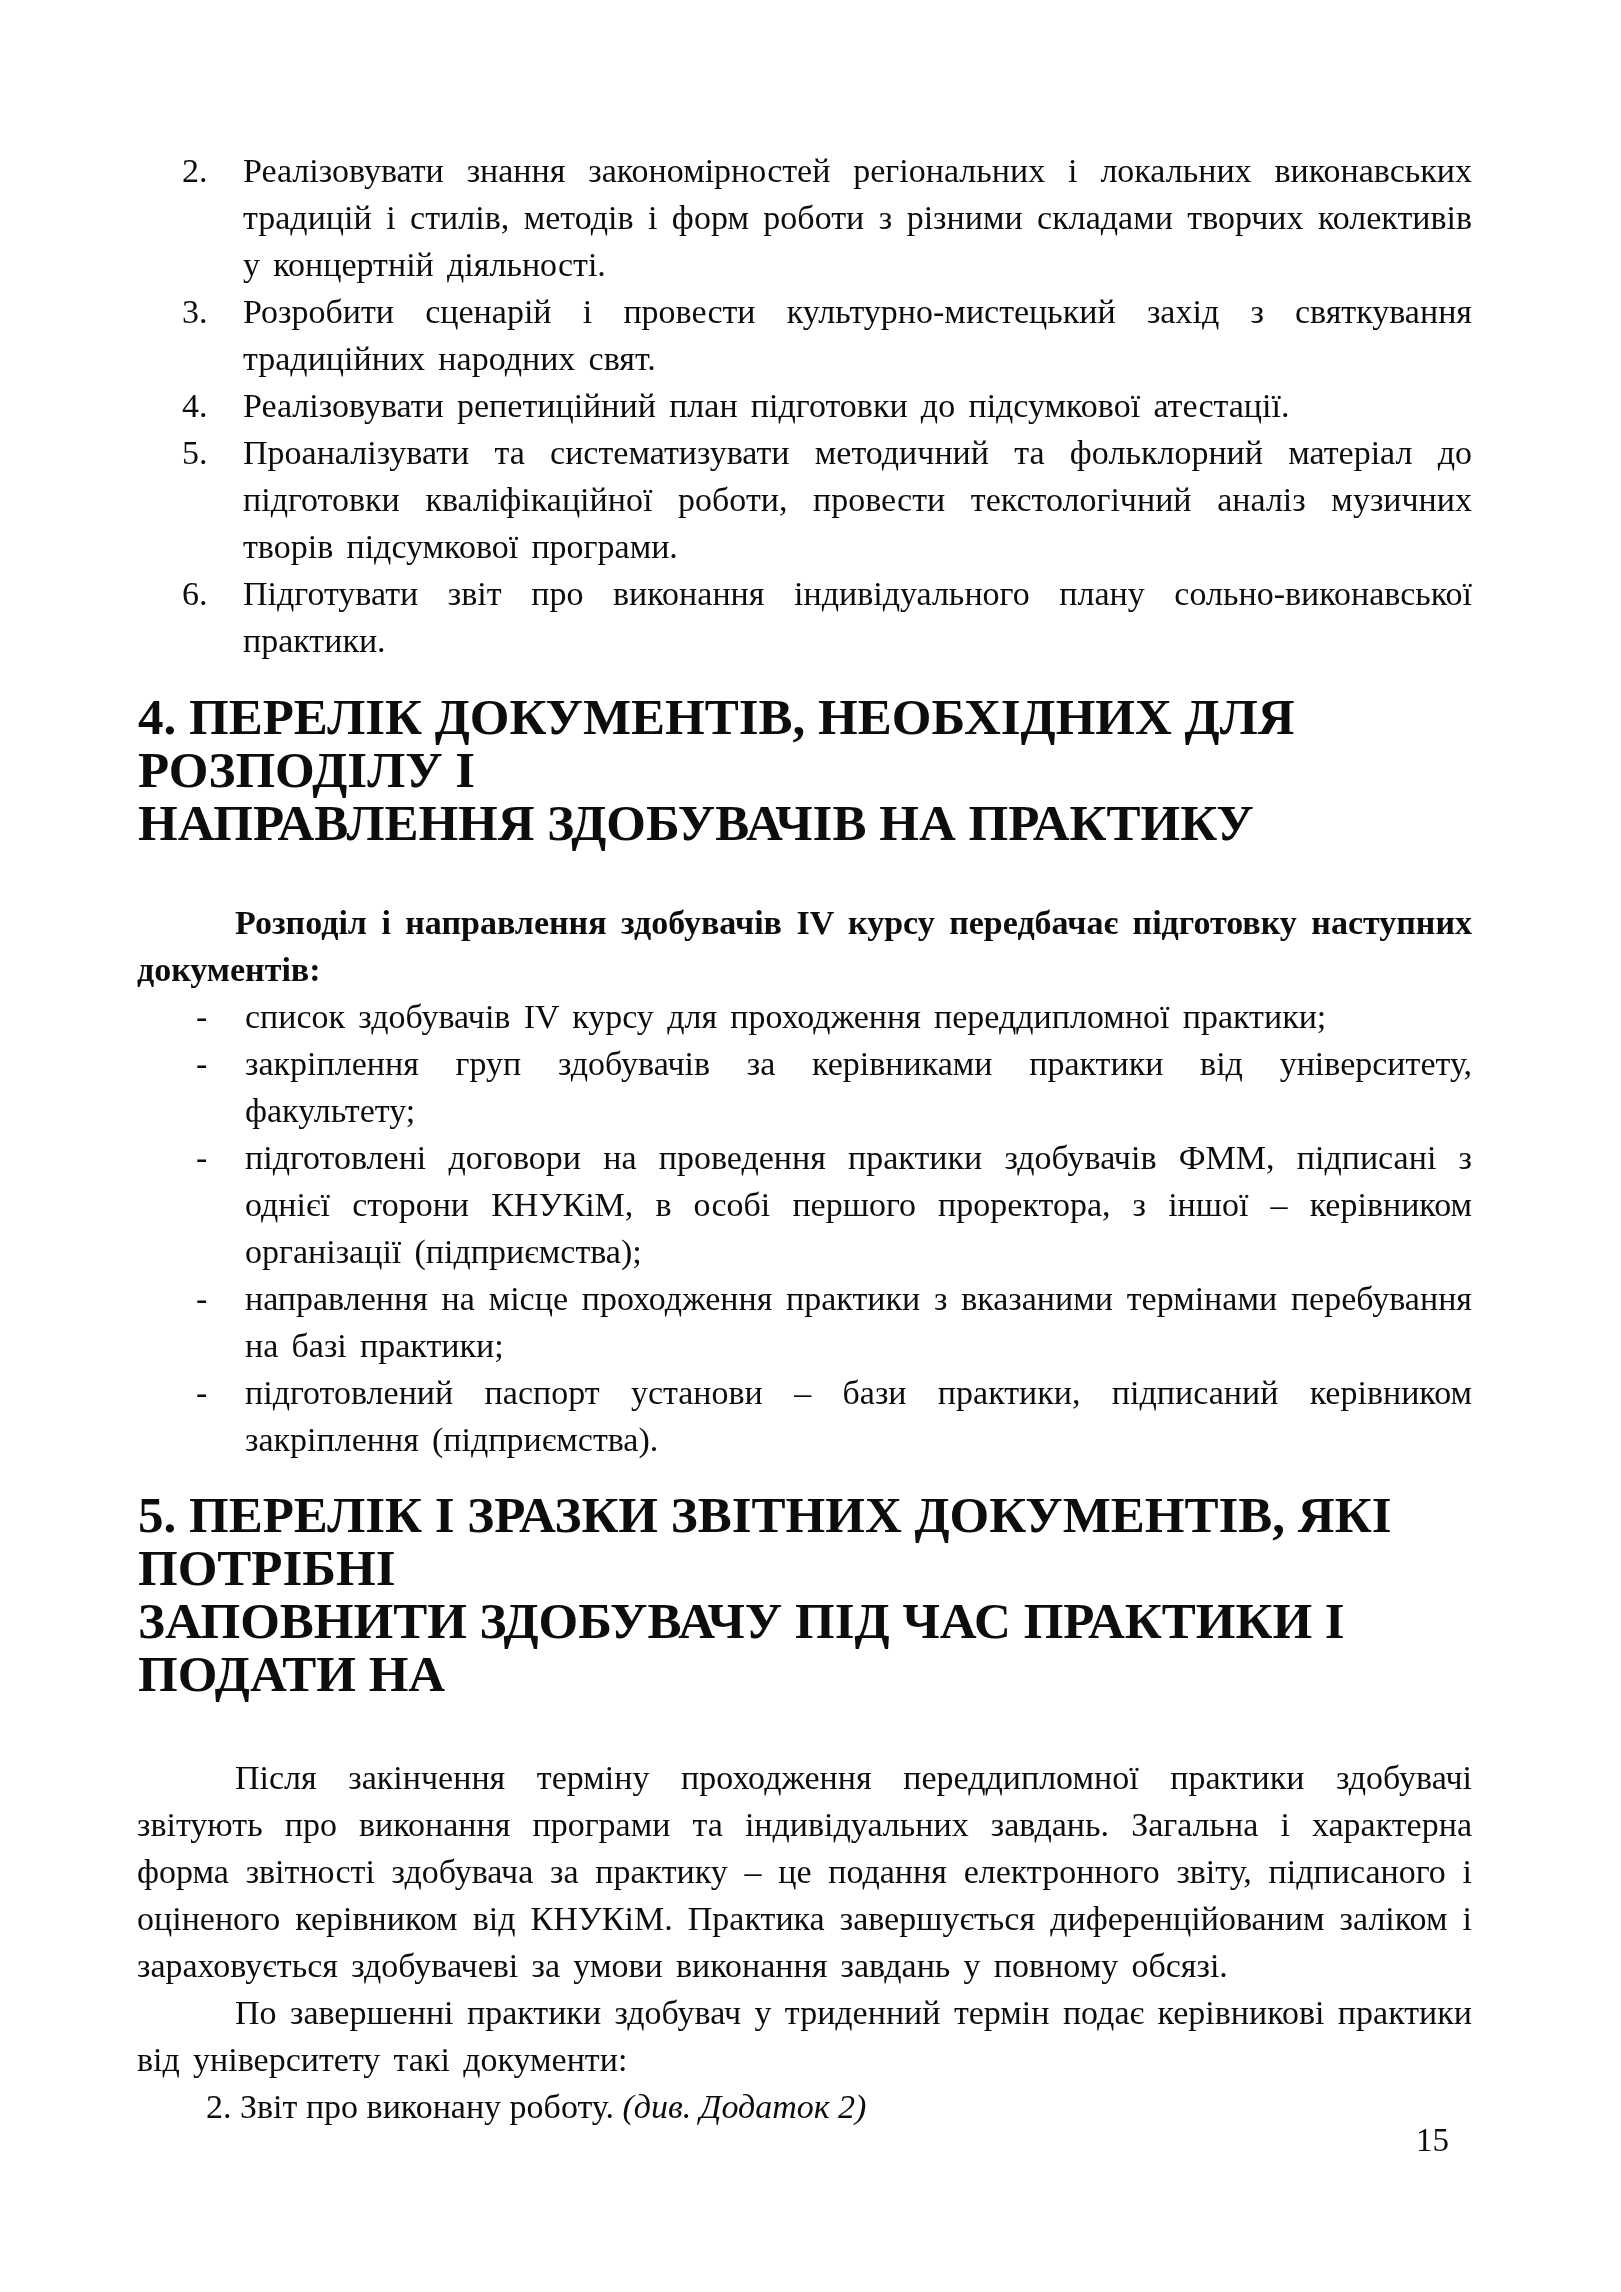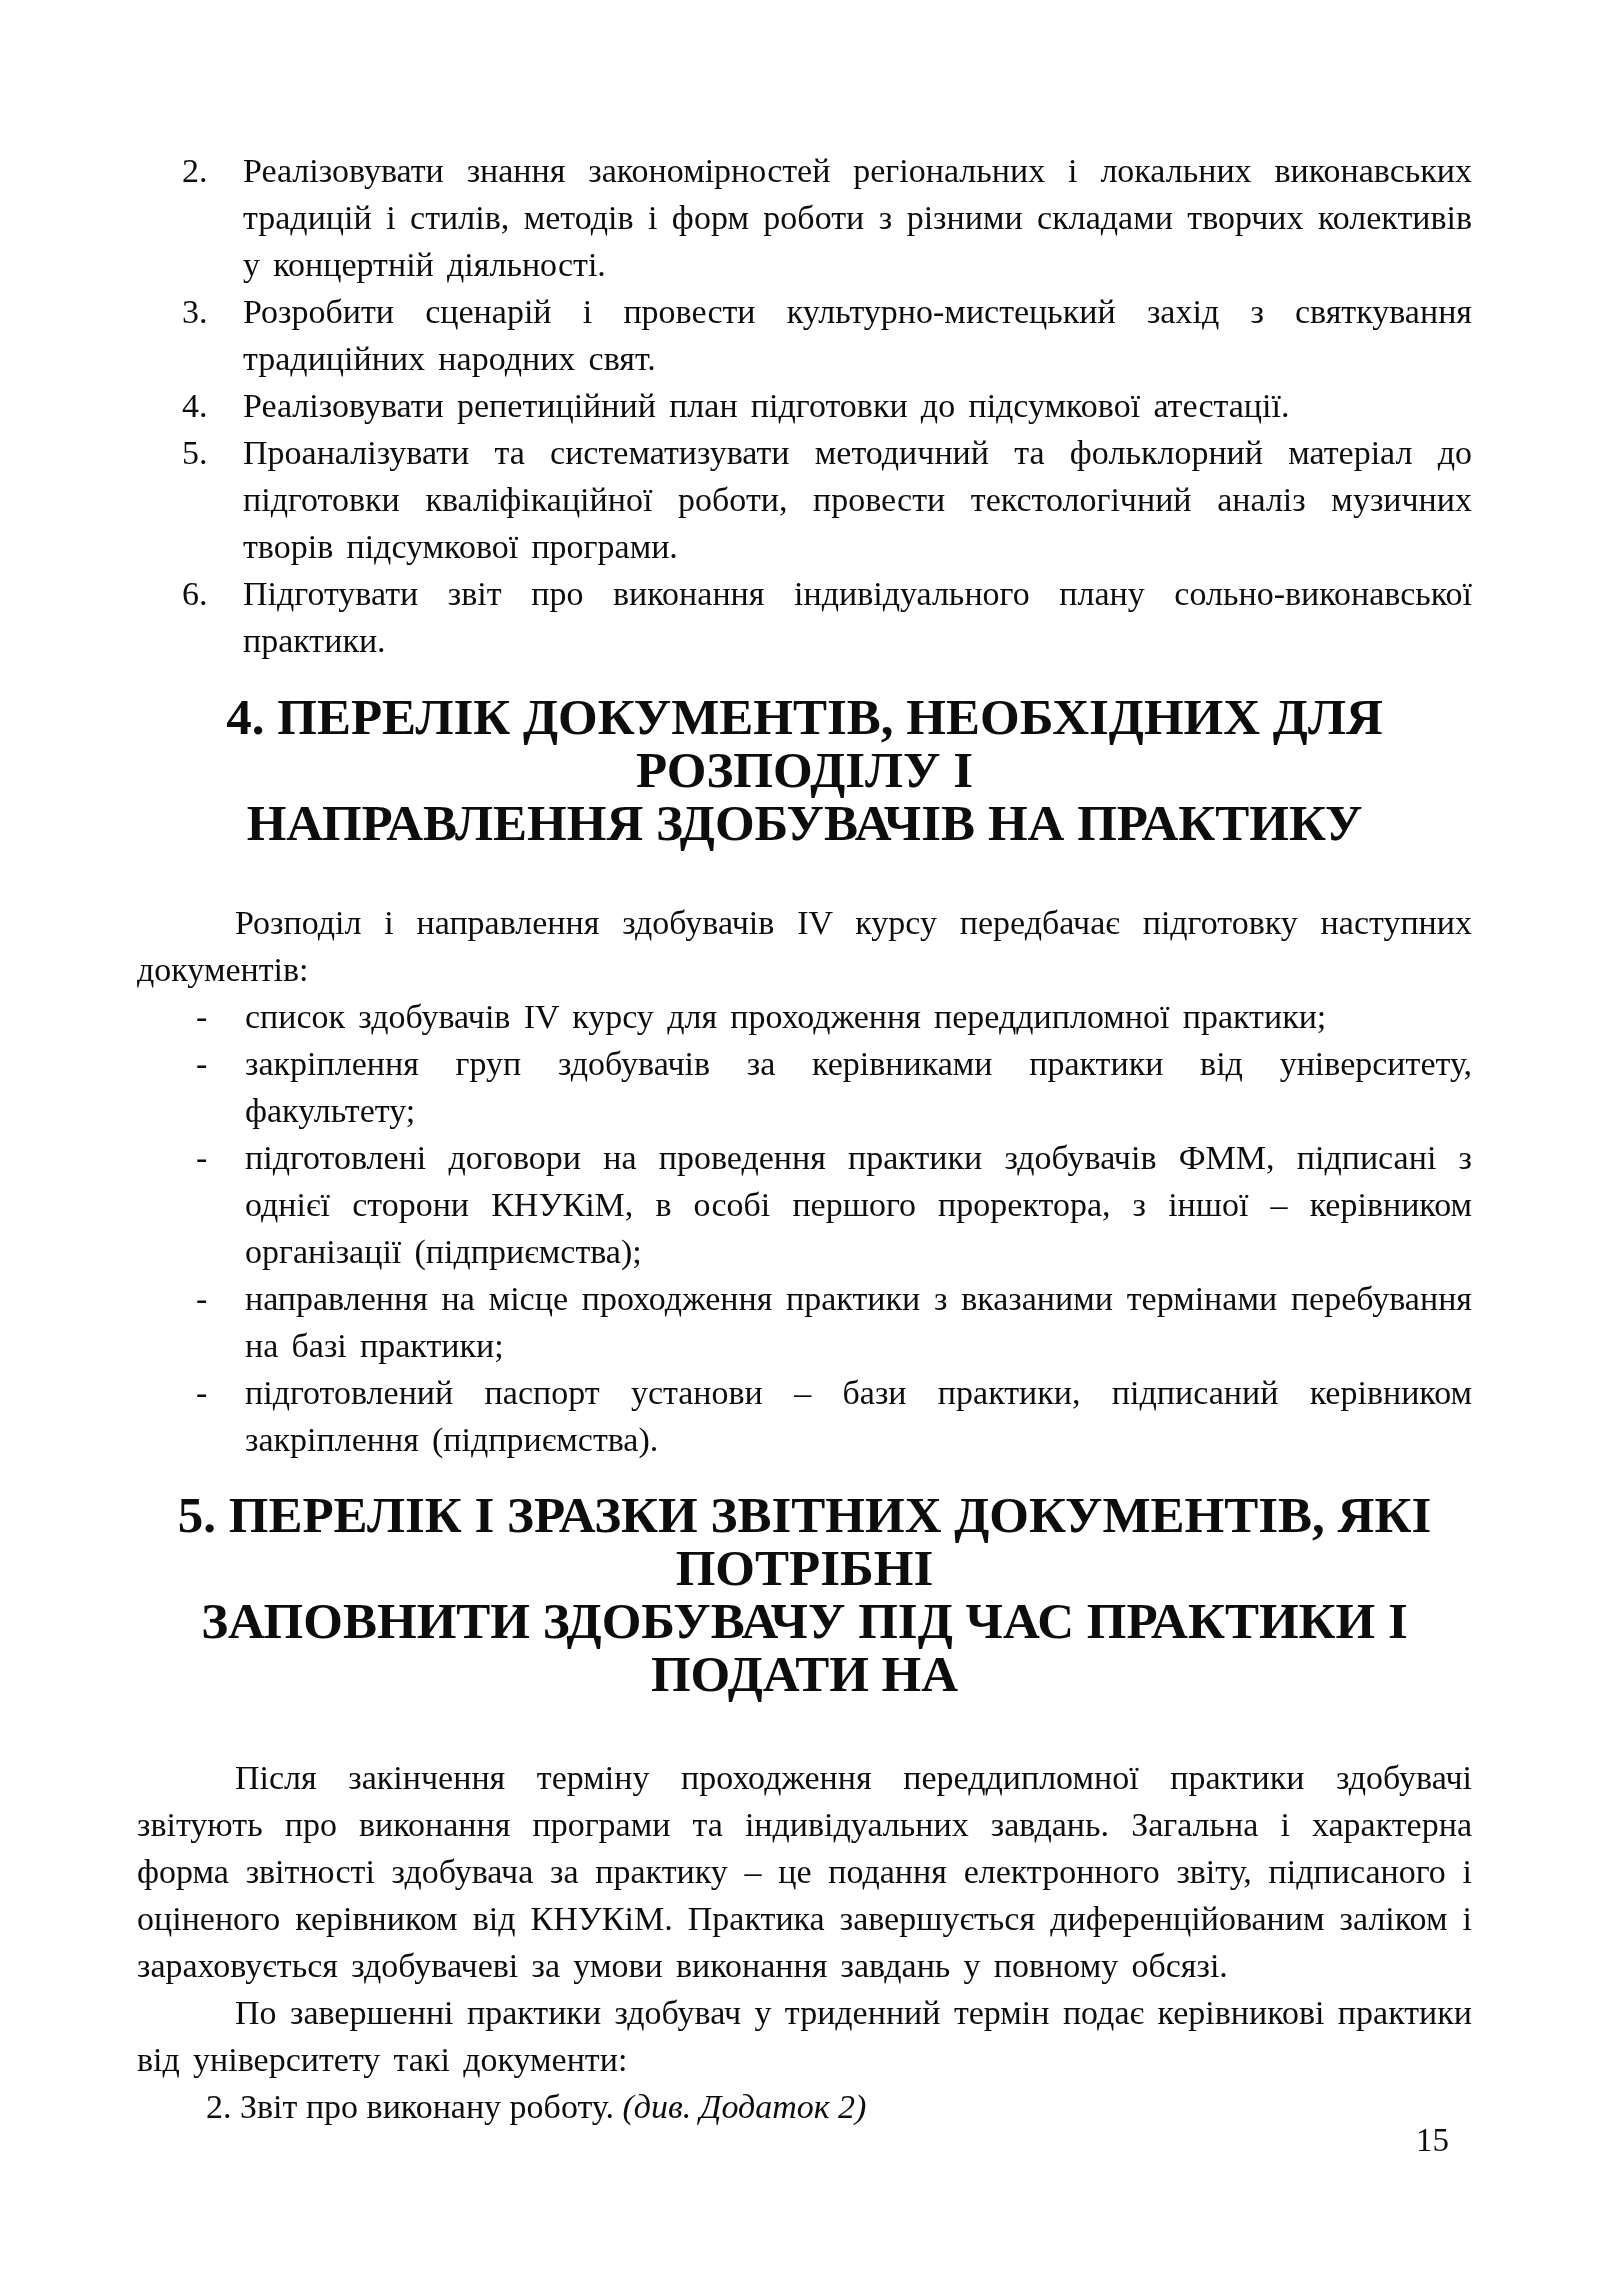--- a/index.html
+++ b/index.html
@@ -28,37 +28,37 @@
     text-indent: -61px;
   }
   .task-item .marker {
     display: inline-block;
     width: 61px;
     text-indent: 0;
   }
   
   .section-heading {
     font-weight: bold;
-    text-align: center;
+    text-align: left;
     line-height: 53px;
-    margin: 11px;
+    margin: 1px;
   }
   .section-heading .hline { display: block; }
   .heading-4 { margin-top: 27.4px; }
   .heading-5 { margin-top: 25.5px; }
   
   .para {
     margin: 0;
     text-align: justify;
     word-spacing: 0.14em;
     text-indent: 98px;
   }
   .intro-para {
     margin-top: 49px;
-    font-weight: normal;
+    font-weight: bold;
   }
   .body-para-first { margin-top: 53px; }
   
   .dash-list { margin: 0; }
   .dash-item {
     text-align: justify;
     word-spacing: 0.14em;
     padding-left: 108px;
     text-indent: -49px;
   }

